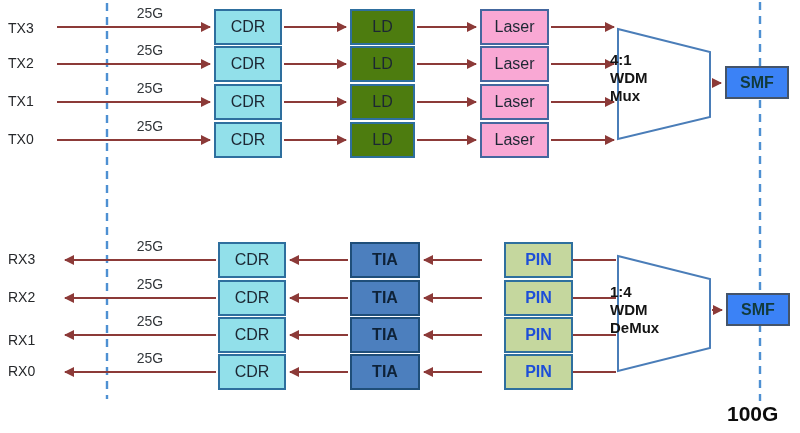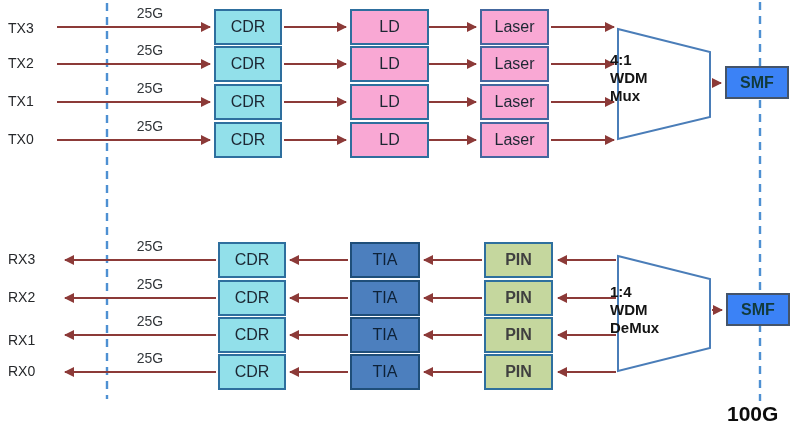--- a/index.html
+++ b/index.html
@@ -7,24 +7,24 @@
     position:relative;width:800px;height:433px;background:#ffffff;overflow:hidden;
     font-family:"Liberation Sans", sans-serif;
   }
   .layer{position:absolute;left:0;top:0;}
   .box{
     position:absolute;box-sizing:border-box;border:2px solid #a21caf;
     display:flex;align-items:center;justify-content:center;
     font-size:16px;color:#1c2733;width:68px;height:36px;
   }
   .cdr{background:#92E0EA;border-color:#2E6F9E;}
-  .ld{background:#f9a8d4;border-color:#2E6F9E;width:79px;}
+  .ld{background:#4d7c0f;border-color:#2E6F9E;width:65px;}
   .laser{background:#f9a8d4;border-color:#44679E;width:69px;}
-  .tia{background:#4C7FBE;border-color:#1F4E79;width:70px;font-weight:normal;color:#0E2238;}
-  .pin{background:#C5D79E;border-color:#2E6F9E;width:69px;font-weight:bold;color:#404040;}
+  .tia{background:#4C7FBE;border-color:#1F4E79;width:70px;font-weight:bold;color:#0E2238;}
+  .pin{background:#C5D79E;border-color:#2E6F9E;width:69px;font-weight:bold;color:#1d4ed8;margin-left:20px;}
   .smf{
     position:absolute;box-sizing:border-box;background:#3b82f6;border:2px solid #44546A;
     width:64px;height:33px;display:flex;align-items:center;justify-content:center;
     font-size:16px;font-weight:bold;color:#123a3a;
   }
   .lane{position:absolute;left:8px;width:48px;height:18px;font-size:14px;color:#26282b;}
   .rate{position:absolute;left:128px;width:44px;text-align:center;font-size:14px;color:#33373b;height:16px;}
   .muxtext{position:absolute;left:610px;width:70px;font-size:15px;font-weight:bold;line-height:18px;color:#141414;}
   .bus{position:absolute;font-size:21px;font-weight:bold;color:#0c0c0c;}
 </style>

